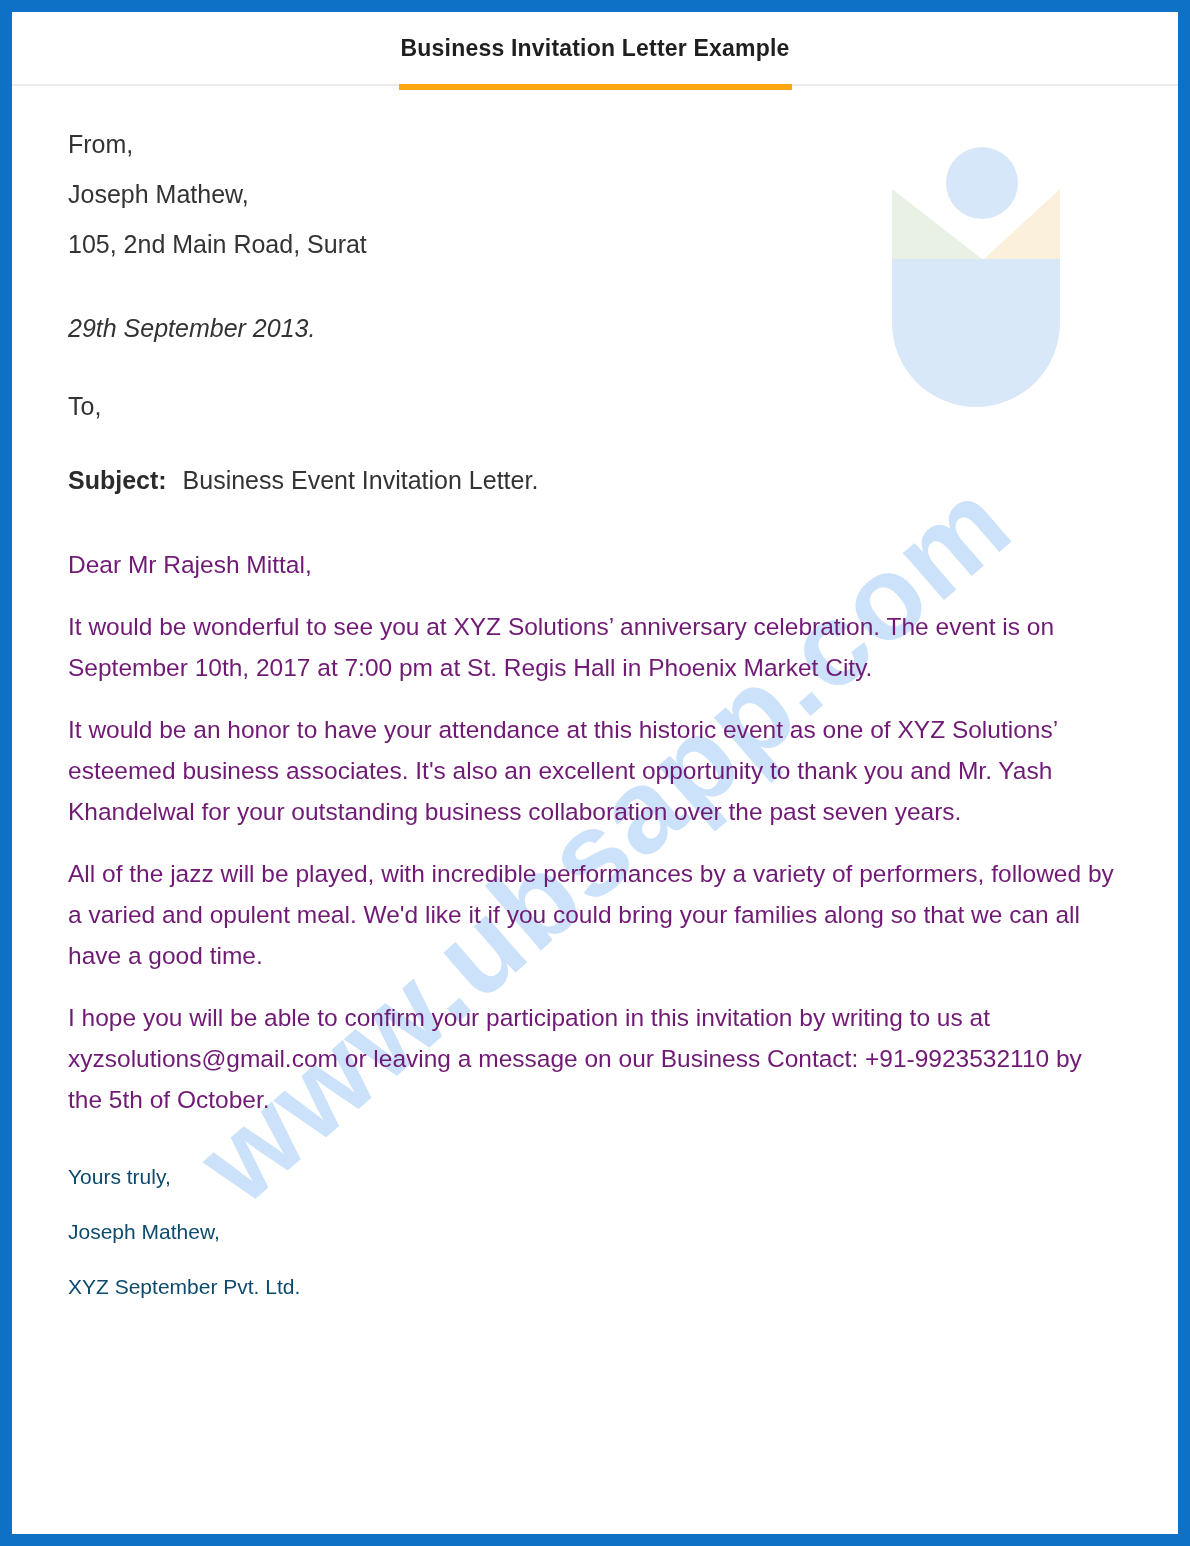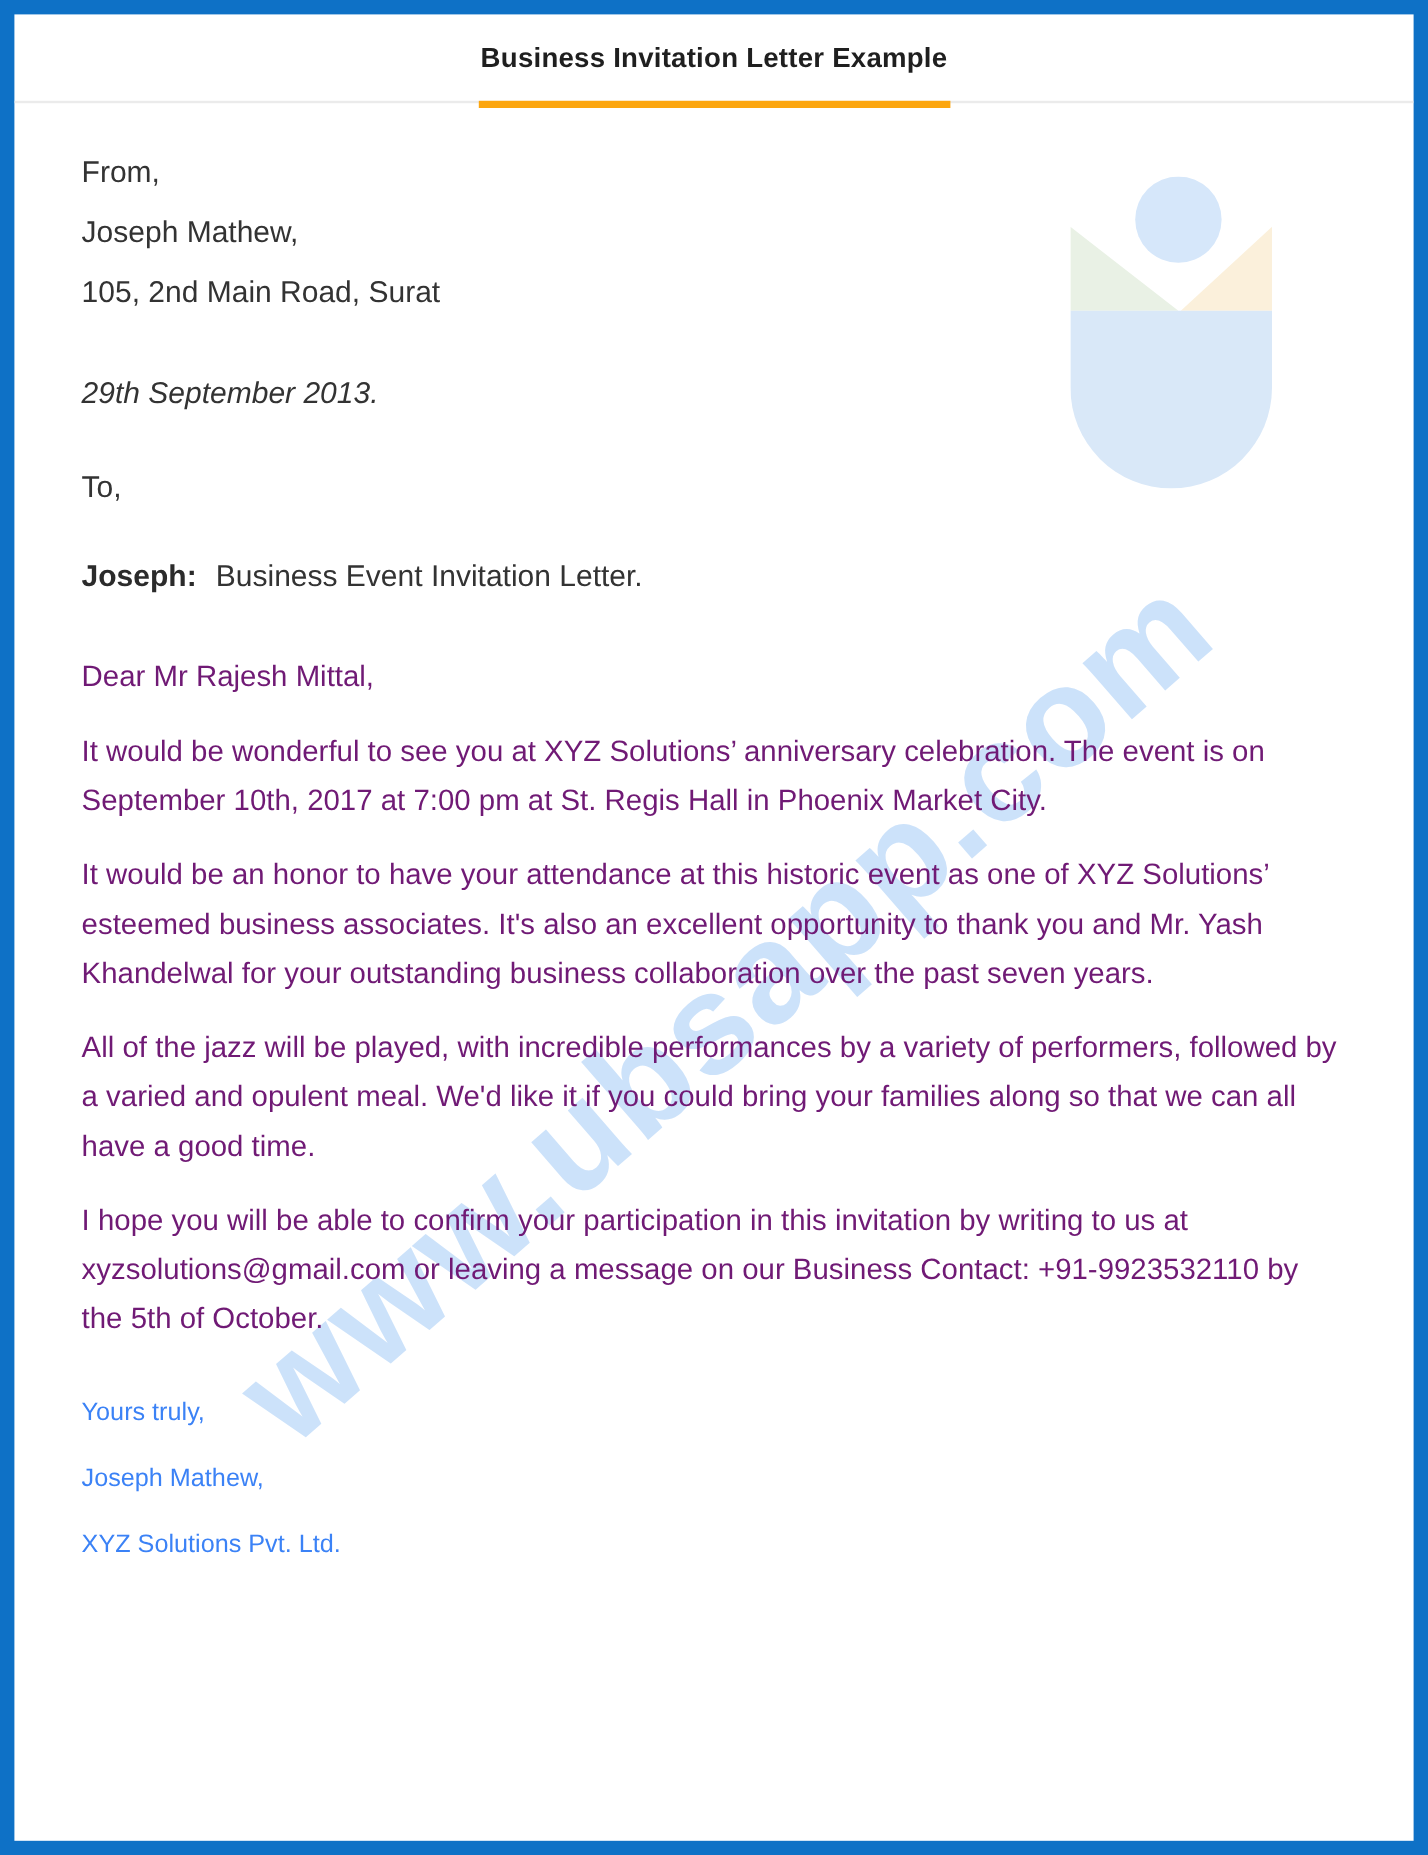--- a/index.html
+++ b/index.html
@@ -57,21 +57,21 @@
   .mt-date   { margin-top: 50px; font-style: italic; }
   .mt-to     { margin-top: 44px; }
   .mt-subj   { margin-top: 40px; }
   .subject-label { font-weight: 700; color: #2B2B2B; }
   .subject-text  { margin-left: 9px; }
   .body-par {
     font-size: 24.5px; line-height: 41px; color: #701a75;
     margin-top: 21px;
   }
   .salutation { margin-top: 47px; }
-  .sig { font-size: 21px; line-height: 29px; color: #3b82f6; }
+  .sig { font-size: 21px; line-height: 29px; color: #0c4a6e; }
   .mt-closing { margin-top: 42px; }
   .mt-sig     { margin-top: 26px; }
 </style>
 </head>
 <body>
 
 <div class="page">
 
   <div class="header">
     <div class="page-title">Business Invitation Letter Example</div>
@@ -91,29 +91,29 @@
 
     <p class="addr mt-first">From,</p>
     <p class="addr mt-line">Joseph Mathew,</p>
     <p class="addr mt-line">105, 2nd Main Road, Surat</p>
 
     <p class="addr mt-date">29th September 2013.</p>
 
     <p class="addr mt-to">To,</p>
 
     <p class="addr mt-subj">
-      <span class="subject-label">Joseph:</span>
+      <span class="subject-label">Subject:</span>
       <span class="subject-text">Business Event Invitation Letter.</span>
     </p>
 
     <p class="body-par salutation">Dear Mr Rajesh Mittal,</p>
 
     <p class="body-par">It would be wonderful to see you at XYZ Solutions’ anniversary celebration. The event is on September 10th, 2017 at 7:00 pm at St. Regis Hall in Phoenix Market City.</p>
     <p class="body-par">It would be an honor to have your attendance at this historic event as one of XYZ Solutions’ esteemed business associates. It's also an excellent opportunity to thank you and Mr. Yash Khandelwal for your outstanding business collaboration over the past seven years.</p>
     <p class="body-par">All of the jazz will be played, with incredible performances by a variety of performers, followed by a varied and opulent meal. We'd like it if you could bring your families along so that we can all have a good time.</p>
     <p class="body-par">I hope you will be able to confirm your participation in this invitation by writing to us at xyzsolutions@gmail.com or leaving a message on our Business Contact: +91-9923532110 by the 5th of October.</p>
 
     <p class="sig mt-closing">Yours truly,</p>
     <p class="sig mt-sig">Joseph Mathew,</p>
-    <p class="sig mt-sig">XYZ Solutions Pvt. Ltd.</p>
+    <p class="sig mt-sig">XYZ September Pvt. Ltd.</p>
 
   </div>
 </div>
 
 </body></html>

